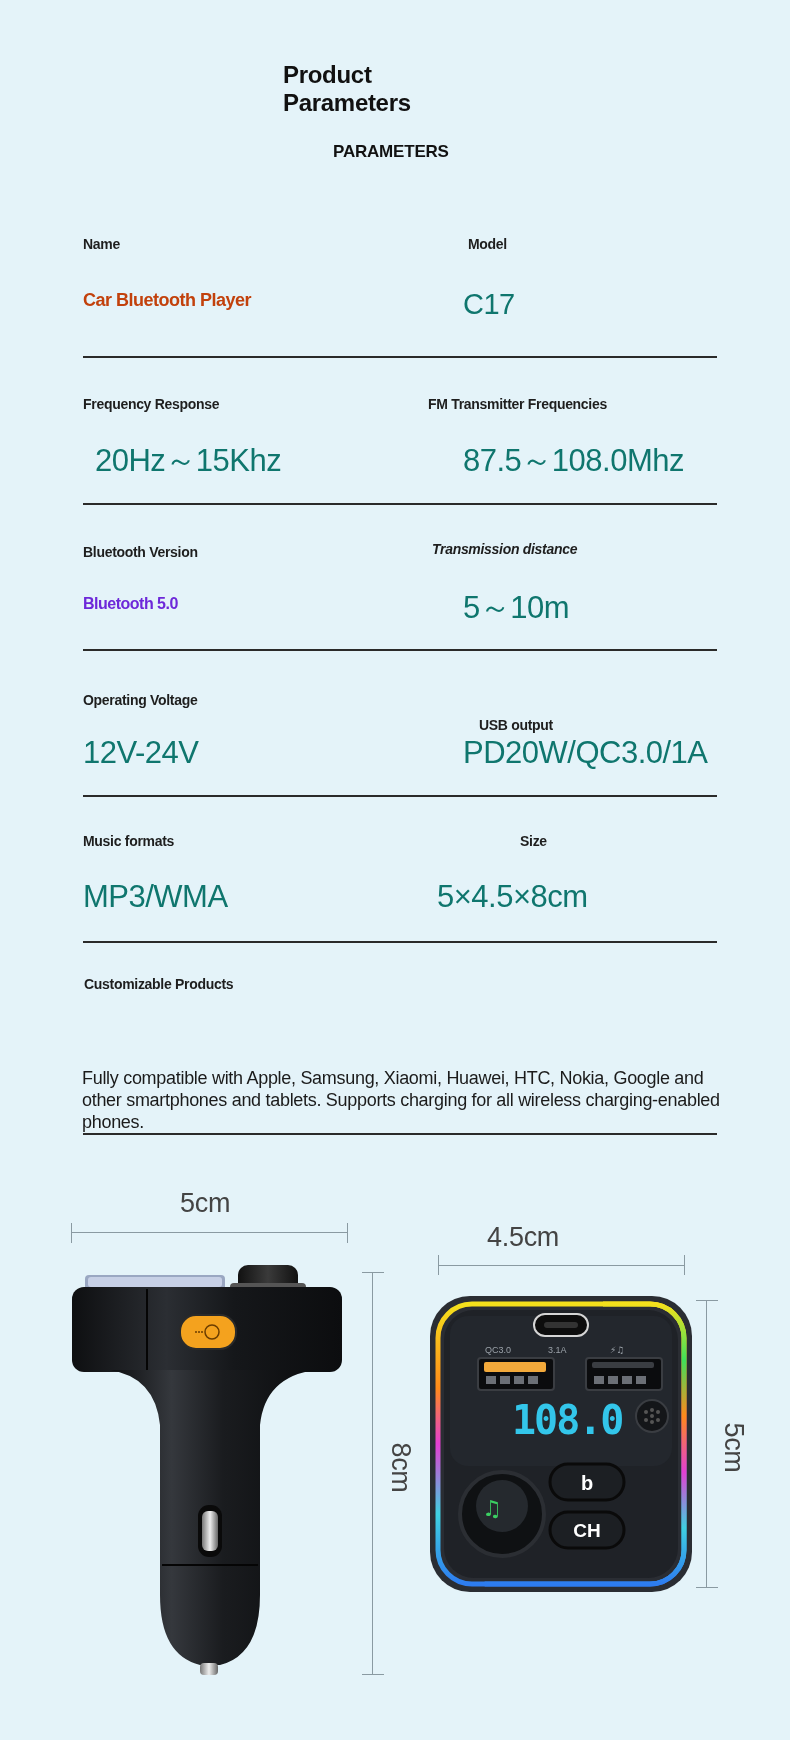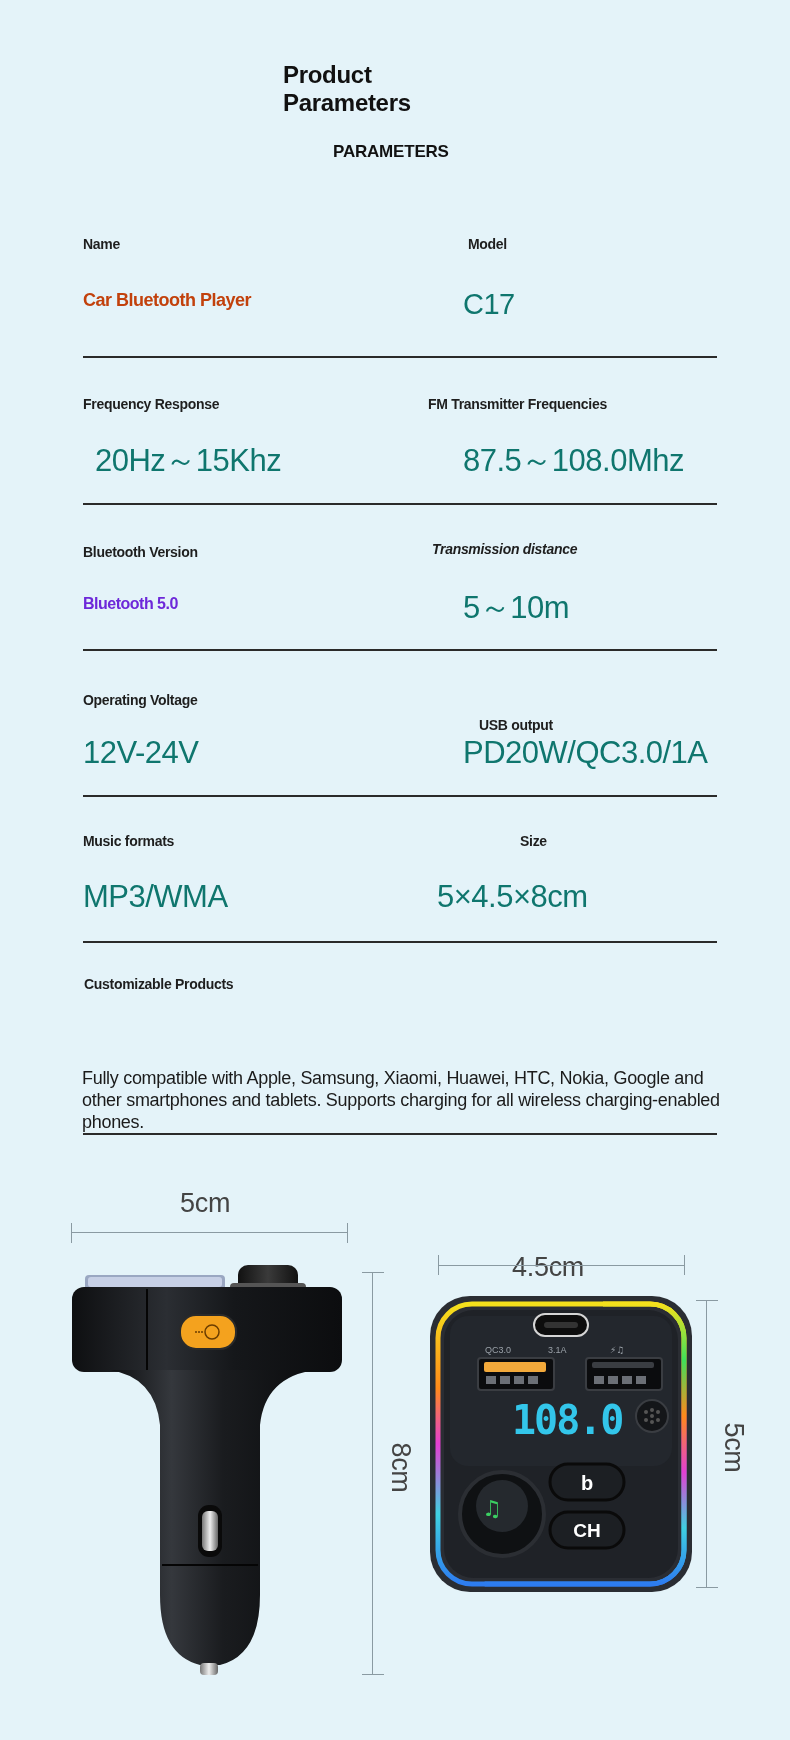--- a/index.html
+++ b/index.html
@@ -99,21 +99,21 @@
 <div class="abs dim-text" style="left:180px; top:1188px;">5cm</div>
 <div class="abs dim-line-h" style="left:71px; top:1232px; width:277px;"></div>
 <div class="abs dim-tick-v" style="left:71px; top:1223px; height:20px;"></div>
 <div class="abs dim-tick-v" style="left:347px; top:1223px; height:20px;"></div>
 
 <div class="abs dim-line-v" style="left:372px; top:1272px; height:403px;"></div>
 <div class="abs dim-tick-h" style="left:362px; top:1272px; width:22px;"></div>
 <div class="abs dim-tick-h" style="left:362px; top:1674px; width:22px;"></div>
 <div class="abs dim-text vert" style="left:375px; top:1452px;">8cm</div>
 
-<div class="abs dim-text" style="left:512px; top:1222px;margin-top:30px;">4.5cm</div>
+<div class="abs dim-text" style="left:487px; top:1222px;">4.5cm</div>
 <div class="abs dim-line-h" style="left:438px; top:1265px; width:247px;"></div>
 <div class="abs dim-tick-v" style="left:438px; top:1255px; height:20px;"></div>
 <div class="abs dim-tick-v" style="left:684px; top:1255px; height:20px;"></div>
 
 <div class="abs dim-line-v" style="left:706px; top:1300px; height:288px;"></div>
 <div class="abs dim-tick-h" style="left:696px; top:1300px; width:22px;"></div>
 <div class="abs dim-tick-h" style="left:696px; top:1587px; width:22px;"></div>
 <div class="abs dim-text vert" style="left:708px; top:1432px;">5cm</div>
 
 <div class="abs" style="left:70px; top:1265px; width:280px; height:410px;">

